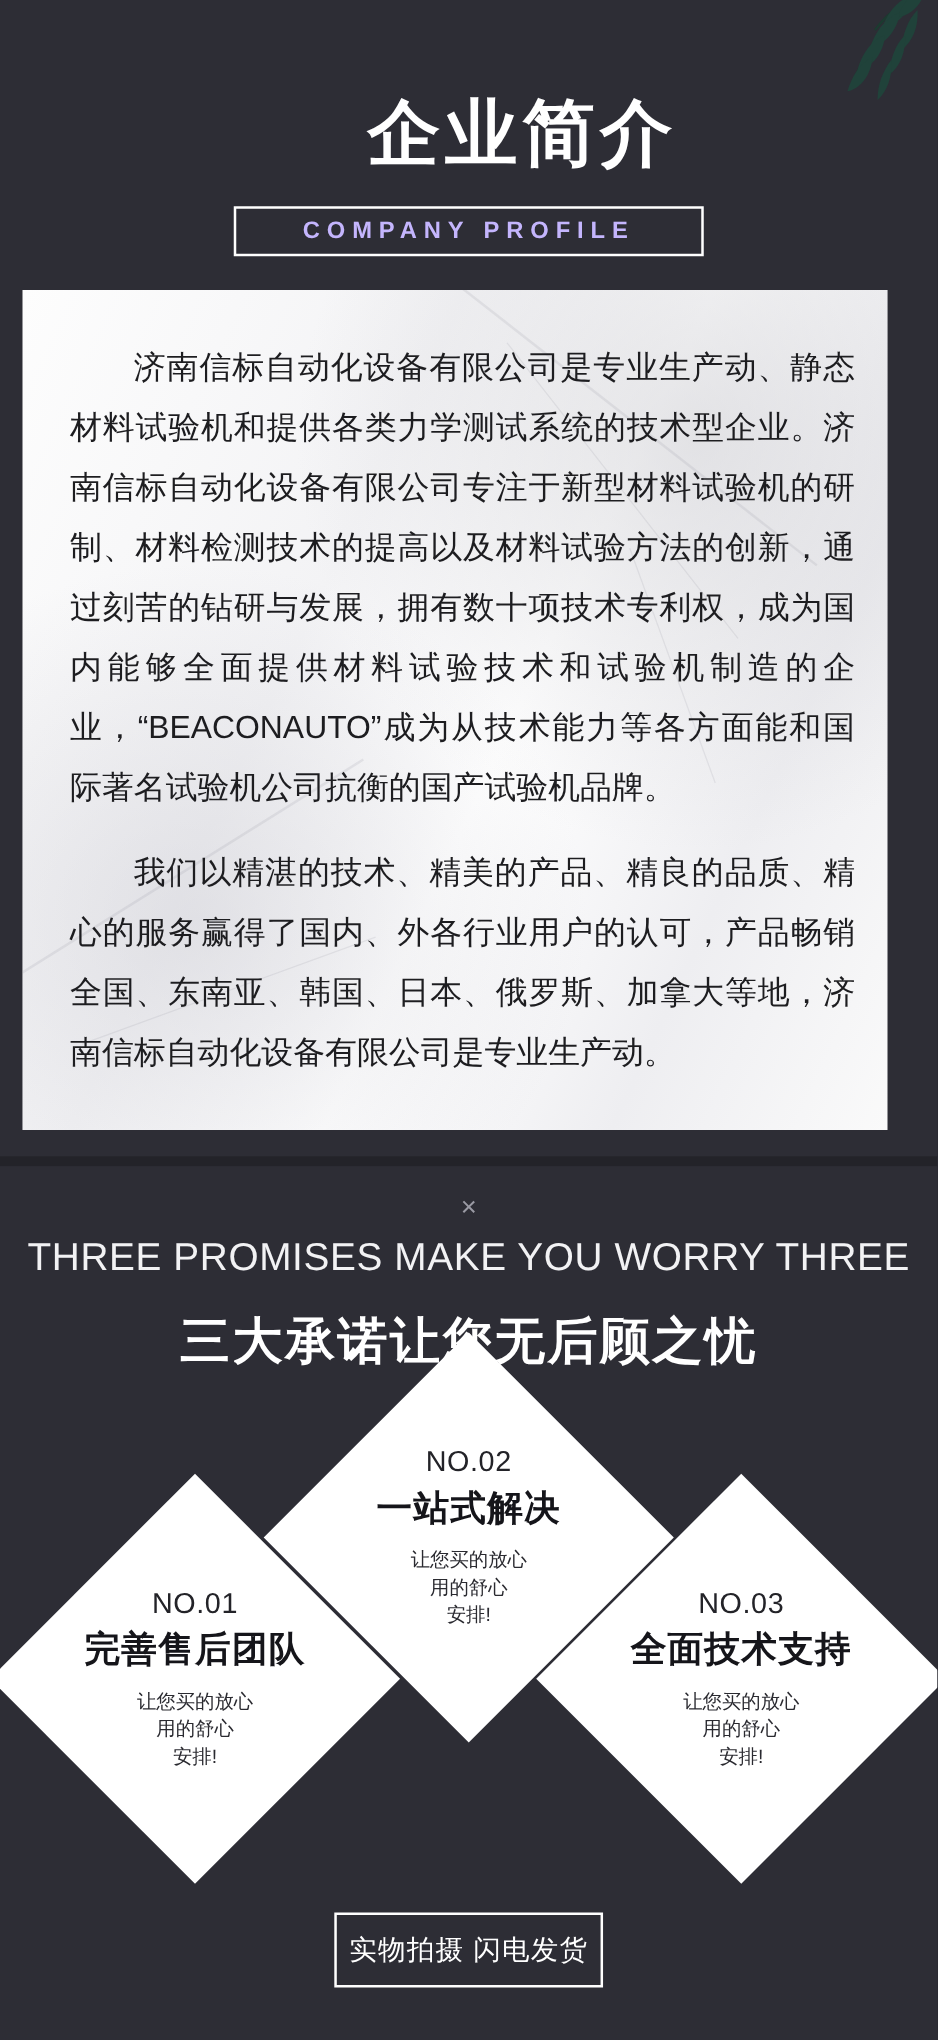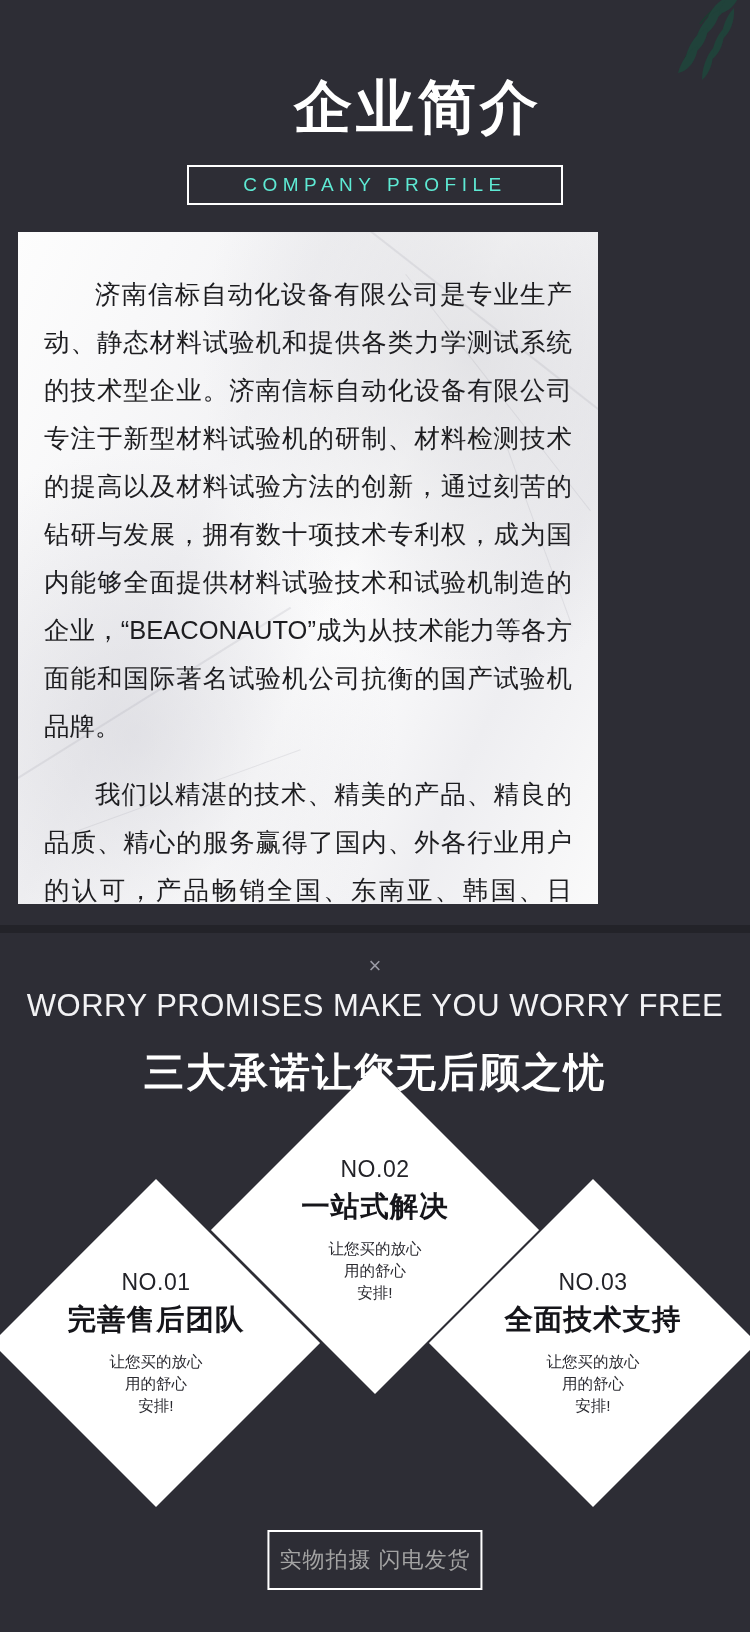--- a/index.html
+++ b/index.html
@@ -57,36 +57,36 @@
     width: 372px;
     height: 36px;
     border: 2px solid #ffffff;
     display: flex;
     align-items: center;
     justify-content: center;
   }
   .profile-subtitle-bar span {
     font-size: 19px;
     letter-spacing: 5.5px;
-    font-weight: normal;
-    color: #5eead4;
+    font-weight: bold;
+    color: #c4b5fd;
   }
 
   .profile-card {
     position: absolute;
     top: 232px;
     left: 18px;
-    width: 580px;
+    width: 692px;
     height: 672px;
     background:
       radial-gradient(ellipse at 78% 18%, rgba(205,205,210,0.55) 0%, rgba(255,255,255,0) 42%),
       radial-gradient(ellipse at 20% 75%, rgba(200,200,208,0.45) 0%, rgba(255,255,255,0) 40%),
       linear-gradient(115deg, #fdfdfd 0%, #f3f3f5 35%, #ffffff 55%, #eeeef1 78%, #fafafa 100%);
     box-sizing: border-box;
-    padding: 38px 26px 0 26px;
+    padding: 38px 26px 0 38px;
     overflow: hidden;
   }
   
   .vein {
     position: absolute;
     background: rgba(150,150,160,0.17);
     transform-origin: center;
     pointer-events: none;
   }
   .v1 { width: 420px; height: 2px; top: 90px; left: 260px; transform: rotate(38deg); }
@@ -205,21 +205,21 @@
 
   .shoot-badge {
     position: absolute;
     left: 50%;
     transform: translateX(-50%);
     bottom: 42px;
     border: 2px solid #ffffff;
     padding: 13px 10px;
     font-size: 22px;
     letter-spacing: 1px;
-    color: #a3a3a3;
+    color: #ffffff;
     background: transparent;
   }
 </style>
 </head>
 <body>
 
 <div class="section-profile">
 
   <svg class="leaf-decor" viewBox="0 0 170 130">
     <g stroke="#1c3a30" stroke-width="2" fill="none">
@@ -254,21 +254,21 @@
     <p class="profile-para">我们以精湛的技术、精美的产品、精良的品质、精心的服务赢得了国内、外各行业用户的认可，产品畅销全国、东南亚、韩国、日本、俄罗斯、加拿大等地，济南信标自动化设备有限公司是专业生产动。</p>
   </div>
 </div>
 
 <div class="section-gap"></div>
 
 <div class="section-promise">
 
   <div class="cross-mark">×</div>
 
-  <div class="promise-en">WORRY PROMISES MAKE YOU WORRY FREE</div>
+  <div class="promise-en">THREE PROMISES MAKE YOU WORRY THREE</div>
   <div class="promise-cn">三大承诺让您无后顾之忧</div>
 
   <div class="diamonds">
 
     <div class="diamond dia-1">
       <div class="inner">
         <div class="d-no">NO.01</div>
         <div class="d-title">完善售后团队</div>
         <div class="d-desc" style="white-space:pre-line">让您买的放心
 用的舒心

